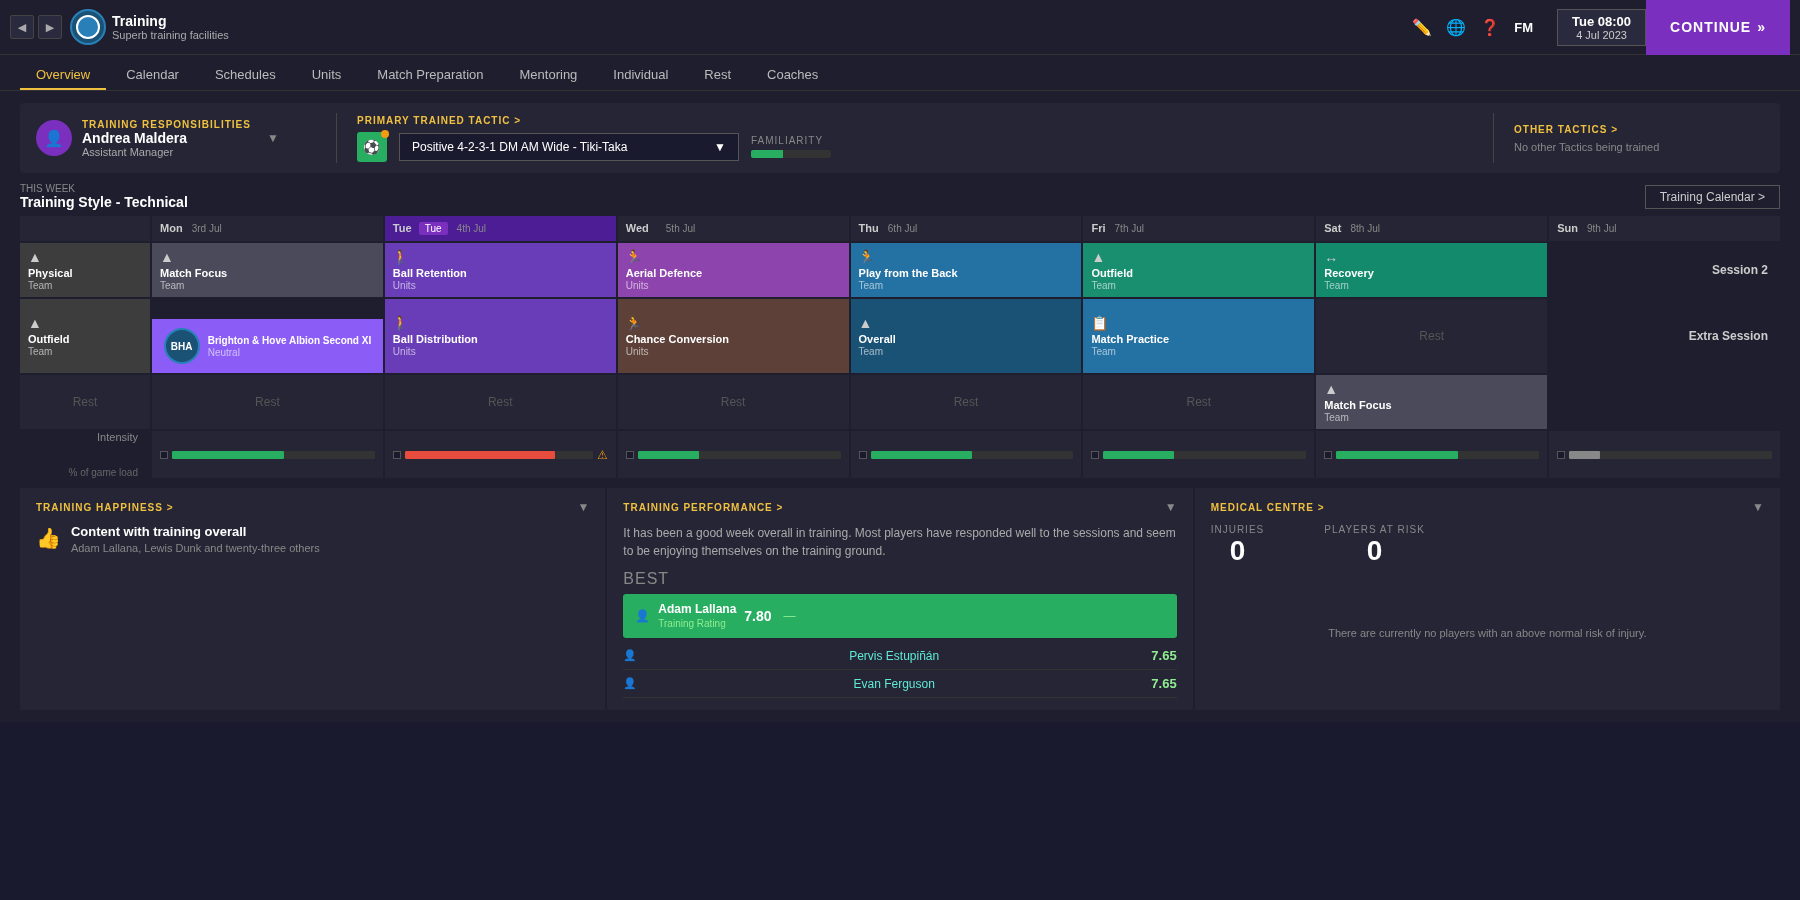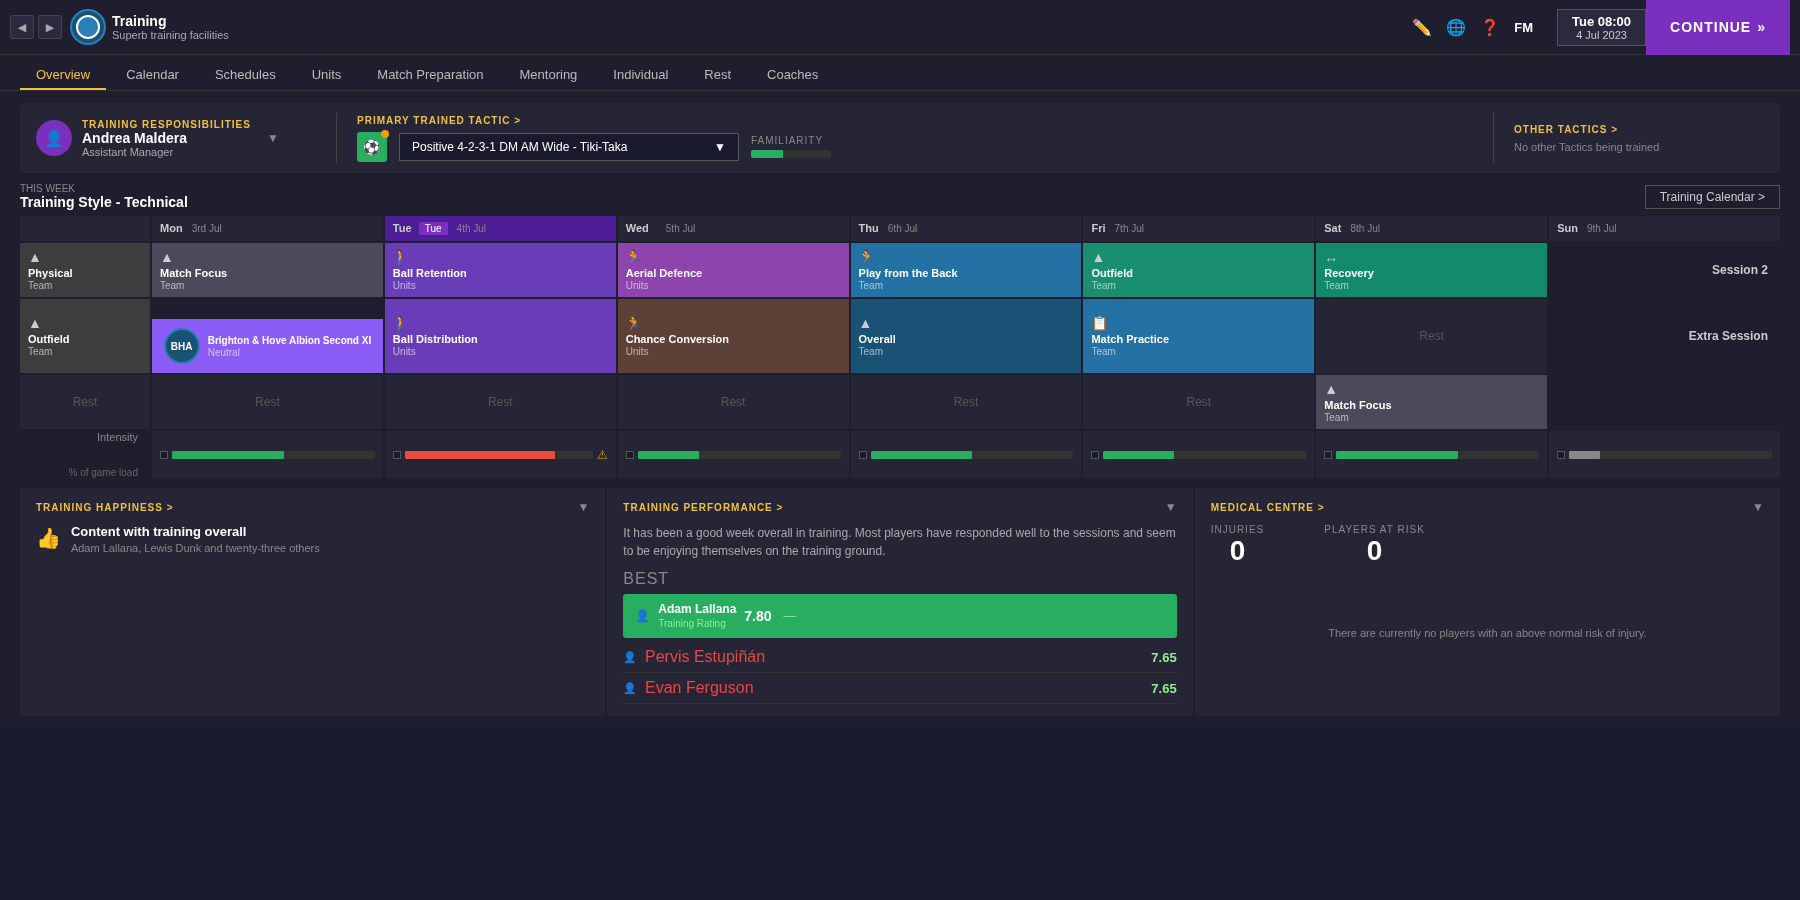--- a/index.html
+++ b/index.html
@@ -466,21 +466,21 @@
     .best-player-trend { color: #90ee90; margin-left: 4px; }
 
     .player-row {
       display: flex;
       align-items: center;
       padding: 6px 0;
       border-bottom: 1px solid #333;
       gap: 8px;
     }
     .player-row-icon { color: #888; font-size: 11px; }
-    .player-row-name { flex: 1; color: #ef4444; font-size: 16px; }
+    .player-row-name { flex: 1; color: #5eead4; font-size: 12px; text-align: center; }
     .player-row-rating { color: #90ee90; font-size: 13px; font-weight: bold; }
 
     .medical-stats {
       display: flex;
       gap: 60px;
       margin-bottom: 16px;
     }
     .medical-stat { text-align: center; }
     .medical-stat-label { color: #888; font-size: 10px; text-transform: uppercase; letter-spacing: 1px; }
     .medical-stat-value { color: #fff; font-size: 28px; font-weight: bold; }

